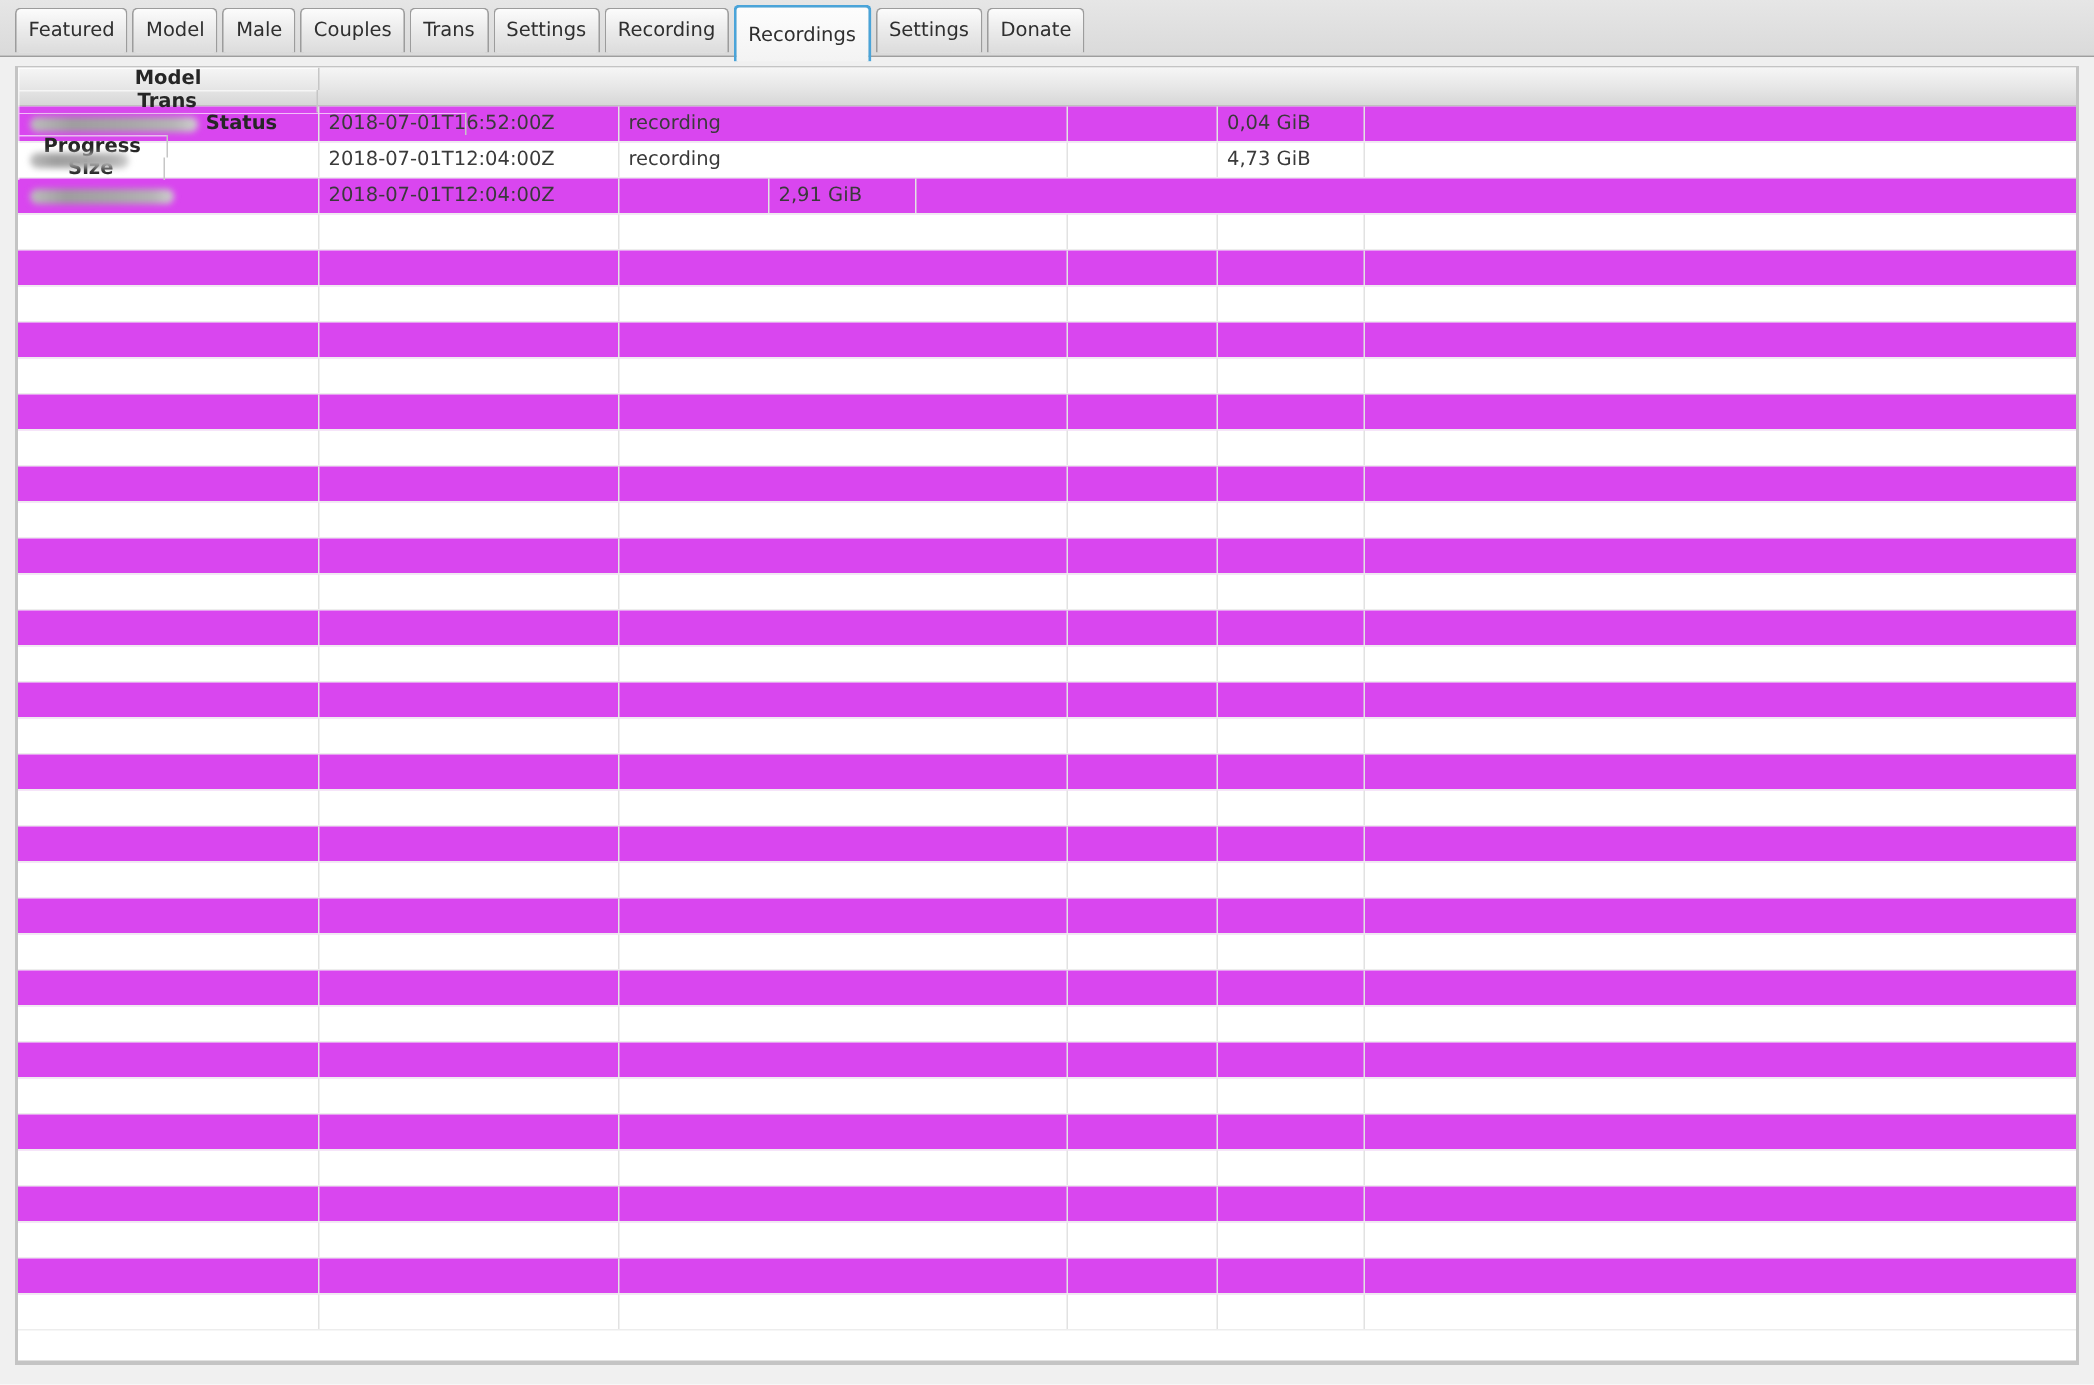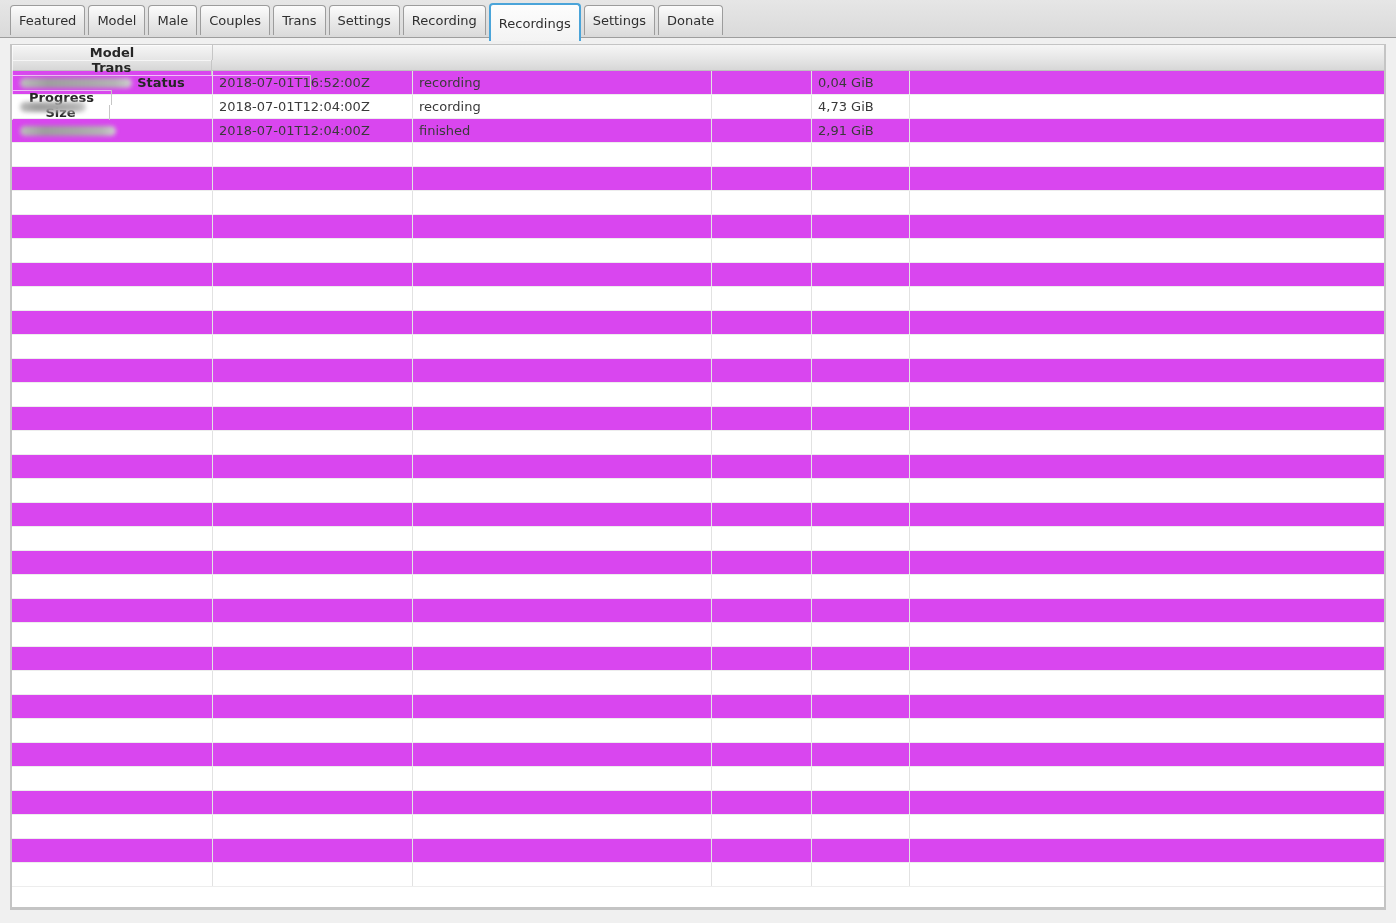--- a/index.html
+++ b/index.html
@@ -166,21 +166,20 @@
           <div class="td col-status">recording</div>
           <div class="td col-progress"></div>
           <div class="td col-size">4,73 GiB</div>
           <div class="td col-blank"></div>
         </div>
         <div class="tr alt">
           <div class="td col-model">
             <div class="redact" style="width: 96px;"></div>
           </div>
           <div class="td col-date">2018-07-01T12:04:00Z</div>
-          <div class="td col-status">finished</div>
           <div class="td col-progress"></div>
           <div class="td col-size">2,91 GiB</div>
           <div class="td col-blank"></div>
         </div>
         <div class="tr">
           <div class="td col-model"></div>
           <div class="td col-date"></div>
           <div class="td col-status"></div>
           <div class="td col-progress"></div>
           <div class="td col-size"></div>

